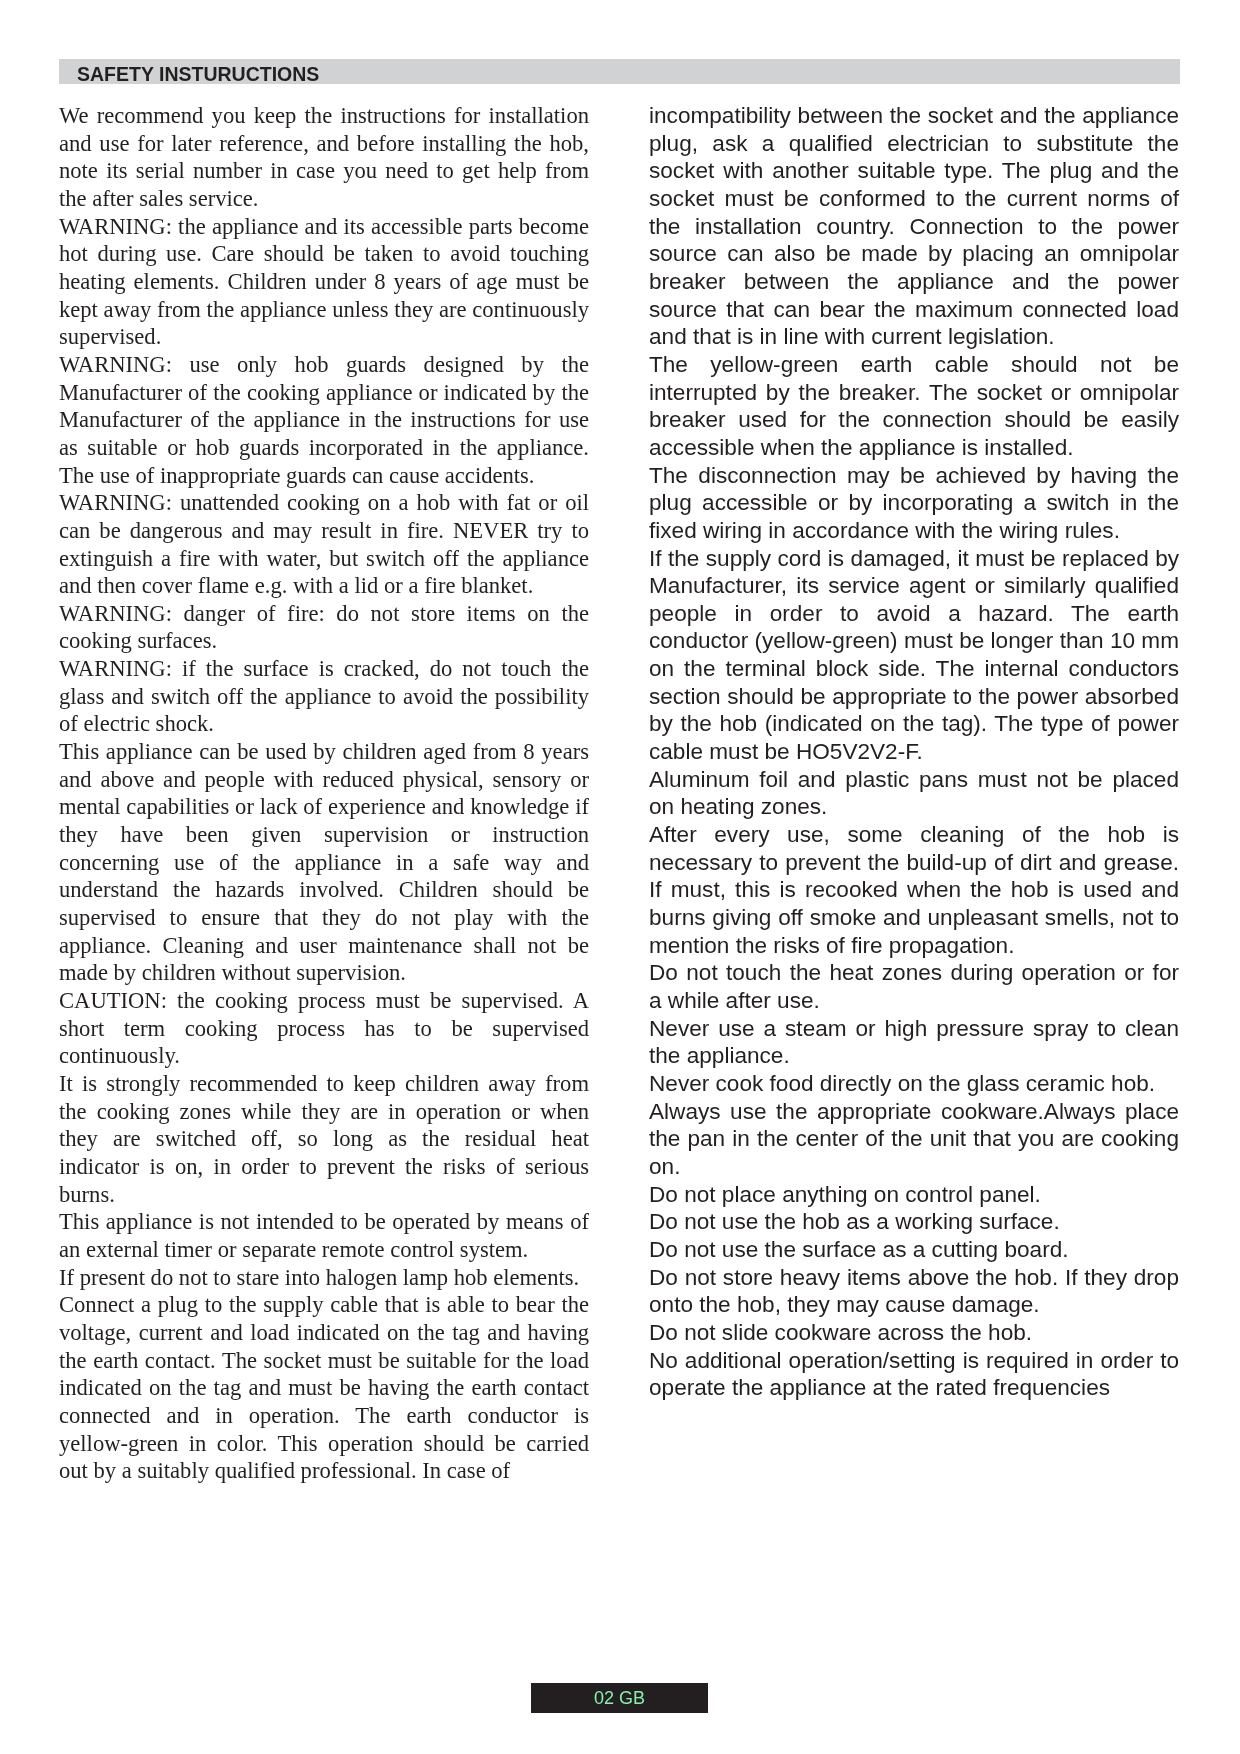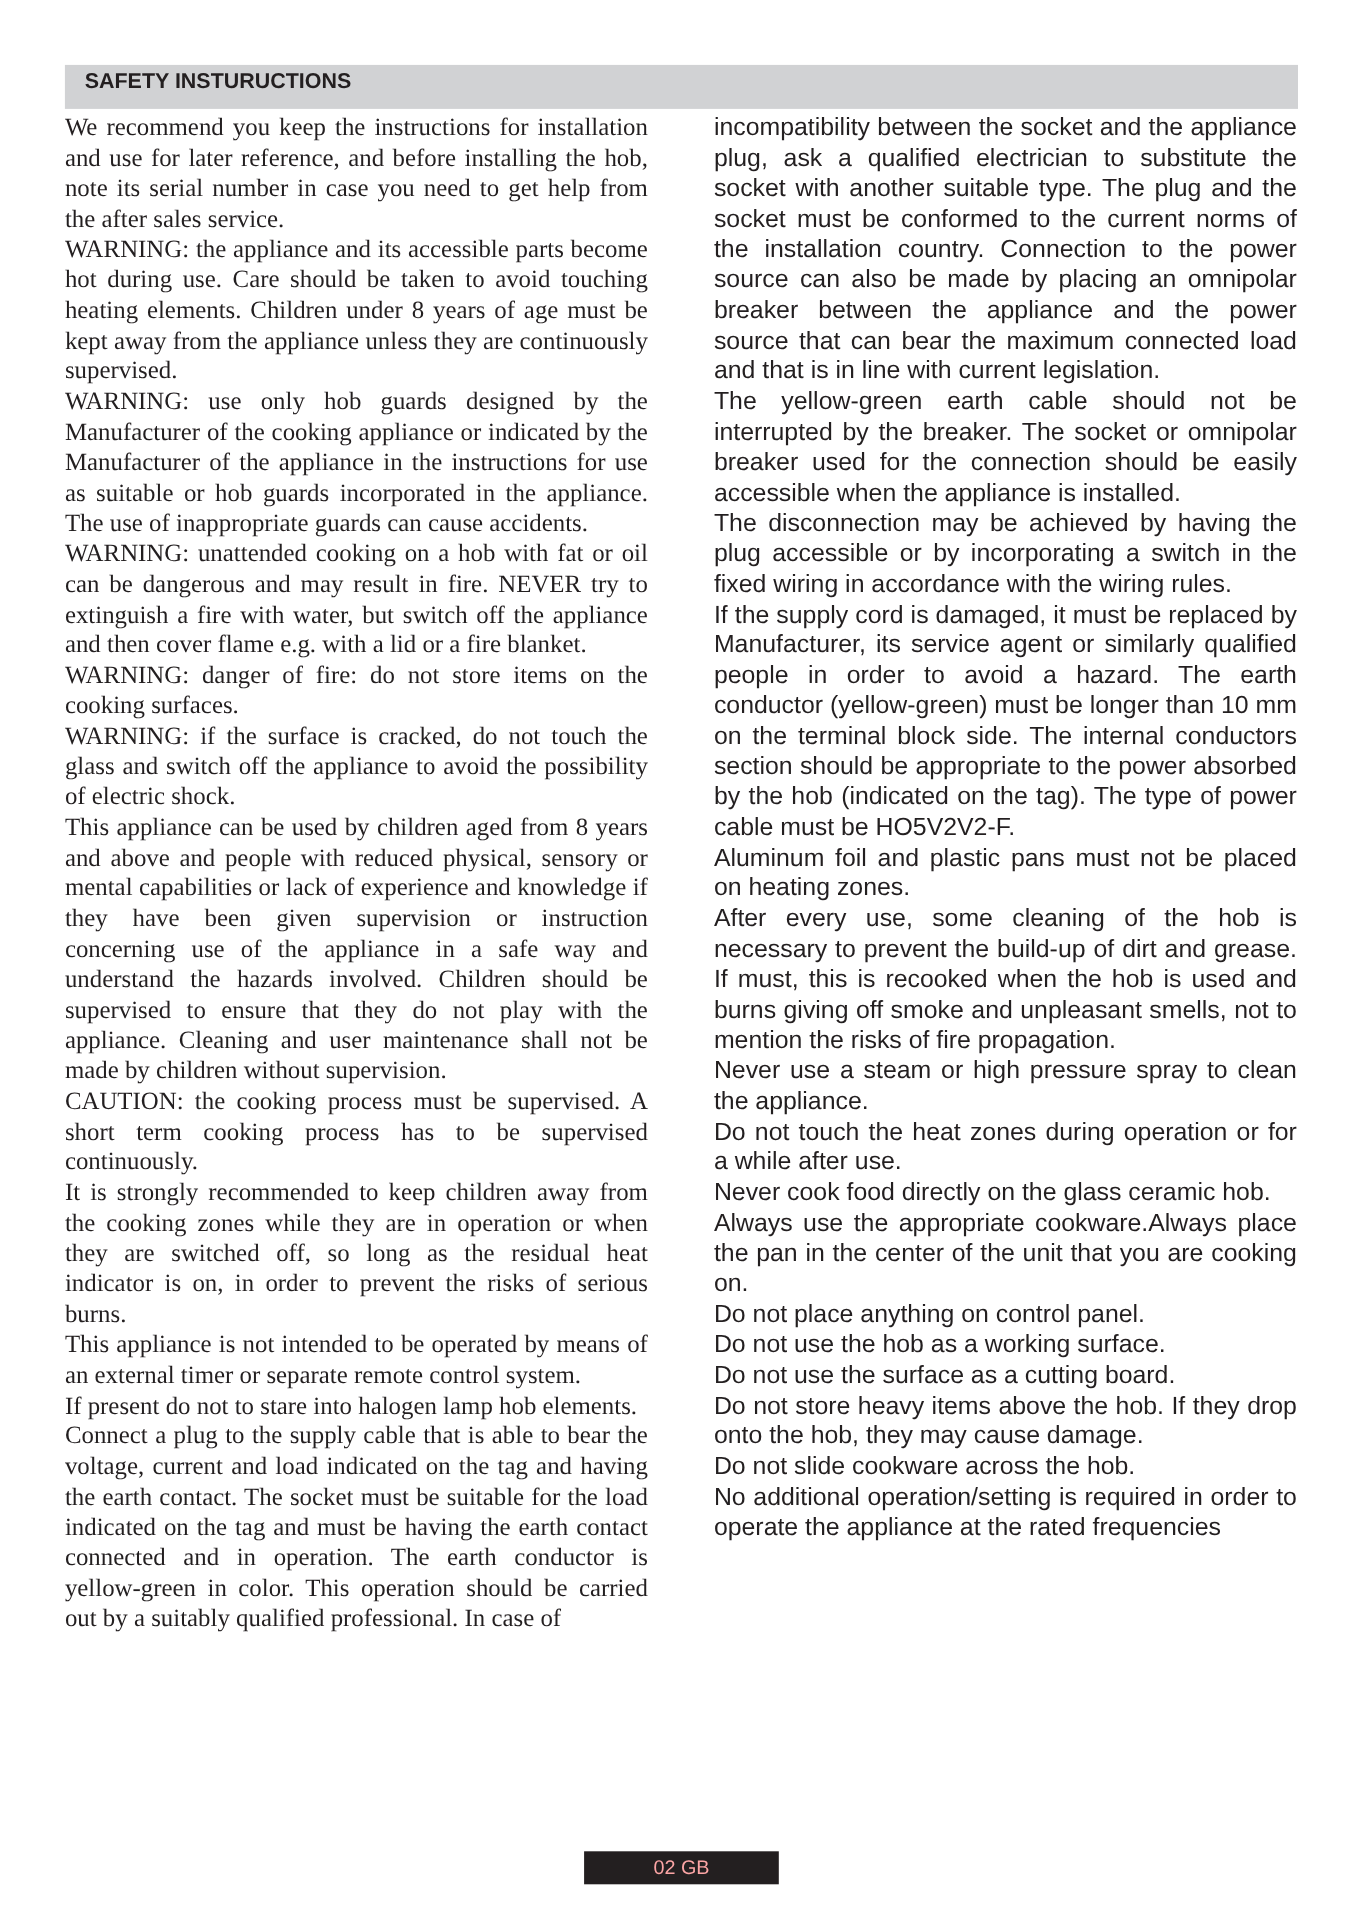--- a/index.html
+++ b/index.html
@@ -1,30 +1,30 @@
 <!DOCTYPE html>
 <html><head>
 <meta charset="utf-8">
 <style>
   html, body { margin: 0; padding: 0; background: #ffffff; }
   body { width: 1240px; height: 1754px; position: relative; overflow: hidden;
          font-family: "Liberation Sans", sans-serif; color: #231f20; }
-  .header-bar { position: absolute; left: 59px; top: 59px; width: 1121px; height: 40px;
+  .header-bar { position: absolute; left: 59px; top: 59px; width: 1121px; height: 25px;
                 background: #d1d2d4; }
   .header-title { position: absolute; left: 18px; top: 3px; font-weight: bold; font-size: 19.5px;
                   line-height: 24px; color: #231f20; }
   .col { position: absolute; top: 102px; width: 530px; font-size: 22.6px; line-height: 27.65px;
          text-align: justify; }
   .col-left { left: 59px; font-family: Liberation Serif, serif; }
   .col-right { left: 649px; }
   .para { margin: 0; padding: 0; }
   .page-box { position: absolute; left: 531px; top: 1683px; width: 177px; height: 30px;
               background: #231f20; }
   .page-label { position: absolute; left: 0; right: 0; top: 4px; text-align: center;
-                color: #fca5a5; font-size: 18px; line-height: 22px; }
+                color: #86efac; font-size: 18px; line-height: 22px; }
 </style>
 </head>
 <body>
 
 <div class="header-bar">
   <div class="header-title">SAFETY INSTURUCTIONS</div>
 </div>
 
 <div class="col col-left">
   <p class="para">We recommend you keep the instructions for installation and use for later reference, and before installing the hob, note its serial number in case you need to get help from the after sales service.</p>
@@ -41,22 +41,22 @@
   <p class="para">Connect a plug to the supply cable that is able to bear the voltage, current and load indicated on the tag and having the earth contact. The socket must be suitable for the load indicated on the tag and must be having the earth contact connected and in operation. The earth conductor is yellow-green in color. This operation should be carried out by a suitably qualified professional. In case of</p>
 </div>
 
 <div class="col col-right">
   <p class="para">incompatibility between the socket and the appliance plug, ask a qualified electrician to substitute the socket with another suitable type. The plug and the socket must be conformed to the current norms of the installation country. Connection to the power source can also be made by placing an omnipolar breaker between the appliance and the power source that can bear the maximum connected load and that is in line with current legislation.</p>
   <p class="para">The yellow-green earth cable should not be interrupted by the breaker. The socket or omnipolar breaker used for the connection should be easily accessible when the appliance is installed.</p>
   <p class="para">The disconnection may be achieved by having the plug accessible or by incorporating a switch in the fixed wiring in accordance with the wiring rules.</p>
   <p class="para">If the supply cord is damaged, it must be replaced by Manufacturer, its service agent or similarly qualified people in order to avoid a hazard. The earth conductor (yellow-green) must be longer than 10 mm on the terminal block side. The internal conductors section should be appropriate to the power absorbed by the hob (indicated on the tag). The type of power cable must be HO5V2V2-F.</p>
   <p class="para">Aluminum foil and plastic pans must not be placed on heating zones.</p>
   <p class="para">After every use, some cleaning of the hob is necessary to prevent the build-up of dirt and grease. If must, this is recooked when the hob is used and burns giving off smoke and unpleasant smells, not to mention the risks of fire propagation.</p>
+  <p class="para">Do not touch the heat zones during operation or for a while after use.</p>
   <p class="para">Never use a steam or high pressure spray to clean the appliance.</p>
-  <p class="para">Do not touch the heat zones during operation or for a while after use.</p>
   <p class="para">Never cook food directly on the glass ceramic hob.</p>
   <p class="para">Always use the appropriate cookware.Always place the pan in the center of the unit that you are cooking on.</p>
   <p class="para">Do not place anything on control panel.</p>
   <p class="para">Do not use the hob as a working surface.</p>
   <p class="para">Do not use the surface as a cutting board.</p>
   <p class="para">Do not store heavy items above the hob. If they drop onto the hob, they may cause damage.</p>
   <p class="para">Do not slide cookware across the hob.</p>
   <p class="para">No additional operation/setting is required in order to operate the appliance at the rated frequencies</p>
 </div>
 

